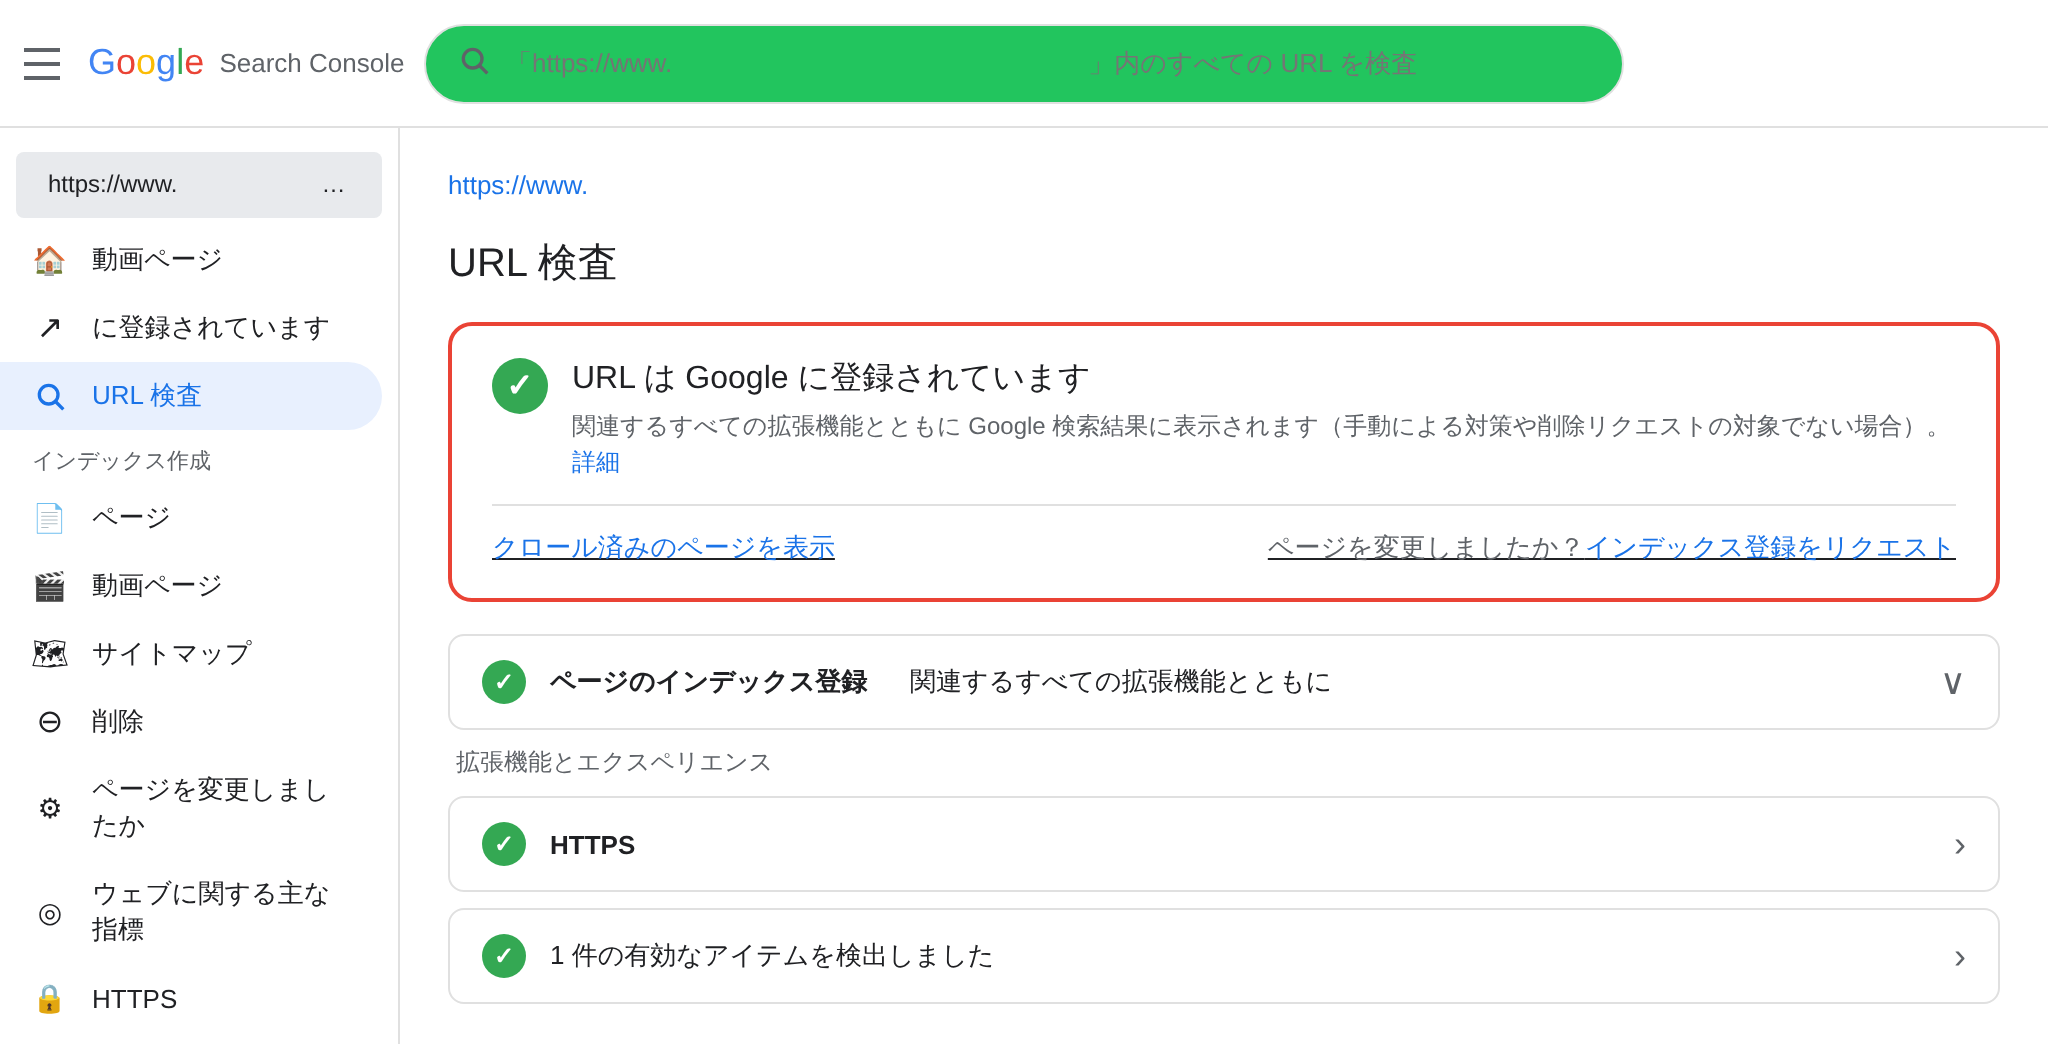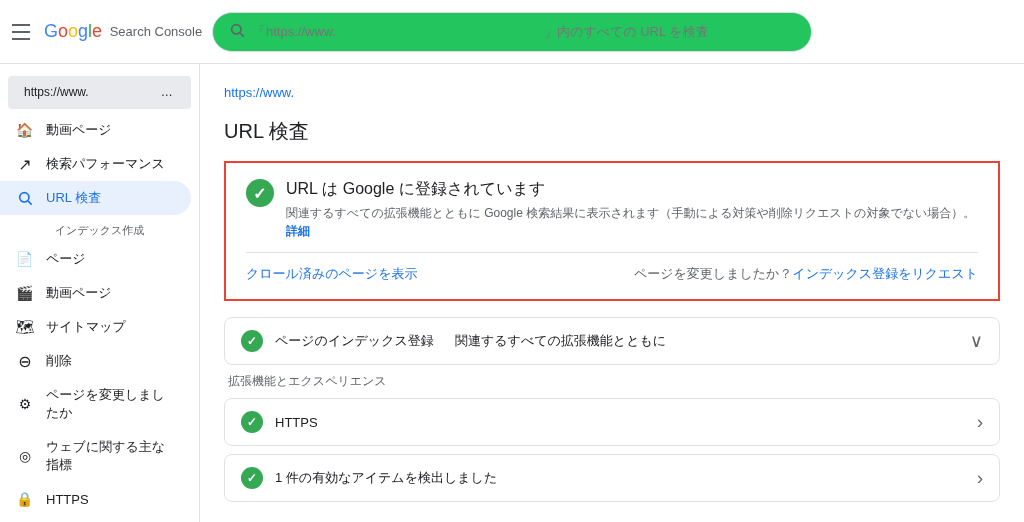--- a/index.html
+++ b/index.html
@@ -116,21 +116,20 @@
     .sidebar-item.active {
       background: #e8f0fe;
       color: #1a73e8;
       font-weight: 500;
     }
     .sidebar-section-label {
       padding: 8px 16px 4px;
       font-size: 11px;
       color: #5f6368;
       font-weight: 500;
-      text-align: center;
     }
     .sidebar-icon {
       width: 18px;
       height: 18px;
       display: flex;
       align-items: center;
       justify-content: center;
       font-size: 14px;
       flex-shrink: 0;
     }
@@ -150,21 +149,21 @@
     .page-title {
       font-size: 20px;
       font-weight: 400;
       color: #202124;
       margin-bottom: 16px;
     }
 
     
     .status-card {
       border: 2px solid #ea4335;
-      border-radius: 0;
+      border-radius: 12px;
       padding: 16px 20px;
       margin-bottom: 16px;
       background: #fff;
     }
     .status-card-header {
       display: flex;
       align-items: flex-start;
       gap: 12px;
       margin-bottom: 12px;
     }
@@ -189,27 +188,28 @@
       font-size: 16px;
       font-weight: 500;
       color: #202124;
       margin-bottom: 4px;
     }
     .status-desc {
       font-size: 12px;
       color: #5f6368;
       line-height: 1.5;
     }
-    .status-desc a { color: #1a73e8; text-decoration: none; font-weight: bold; }
+    .status-desc a { color: #1a73e8; text-decoration: none; }
     .status-card-actions {
       display: flex;
       align-items: flex-start;
       padding-top: 12px;
       border-top: 1px solid #e0e0e0;
       gap: 32px;
+      text-decoration: underline;
     }
     .status-action-btn {
       color: #1a73e8;
       font-size: 13px;
       cursor: pointer;
       background: none;
       border: none;
       padding: 0;
     }
     .status-action-right {
@@ -240,21 +240,21 @@
       margin-right: 12px;
     }
     .info-row .check-sm::after {
       content: '✓';
       color: white;
       font-size: 12px;
       font-weight: bold;
     }
     .info-row-label {
       font-size: 13px;
-      font-weight: 400;
+      font-weight: 700;
       color: #202124;
       width: 180px;
       flex-shrink: 0;
     }
     .info-row-value {
       font-size: 13px;
       color: #202124;
       flex: 1;
     }
     .info-row-arrow {
@@ -307,21 +307,21 @@
   <nav class="sidebar">
     <div class="sidebar-property">https://www.　　　　　　　　　　　　　</div>
 
     <div class="sidebar-item">
       <span class="sidebar-icon">🏠</span>
       <span>動画ページ</span>
     </div>
 
     <div class="sidebar-item">
       <span class="sidebar-icon" style="font-size:16px;">↗</span>
-      <span>検索パフォーマンス</span>
+      <span>に登録されています</span>
     </div>
 
     <div class="sidebar-item active">
       <span class="sidebar-icon">
         <svg width="16" height="16" viewBox="0 0 24 24" fill="none" stroke="#1a73e8" stroke-width="2.5">
           <circle cx="11" cy="11" r="7"></circle>
             <line x1="16.5" y1="16.5" x2="22" y2="22"></line>
         </svg>
       </span>
       <span>URL 検査</span>

